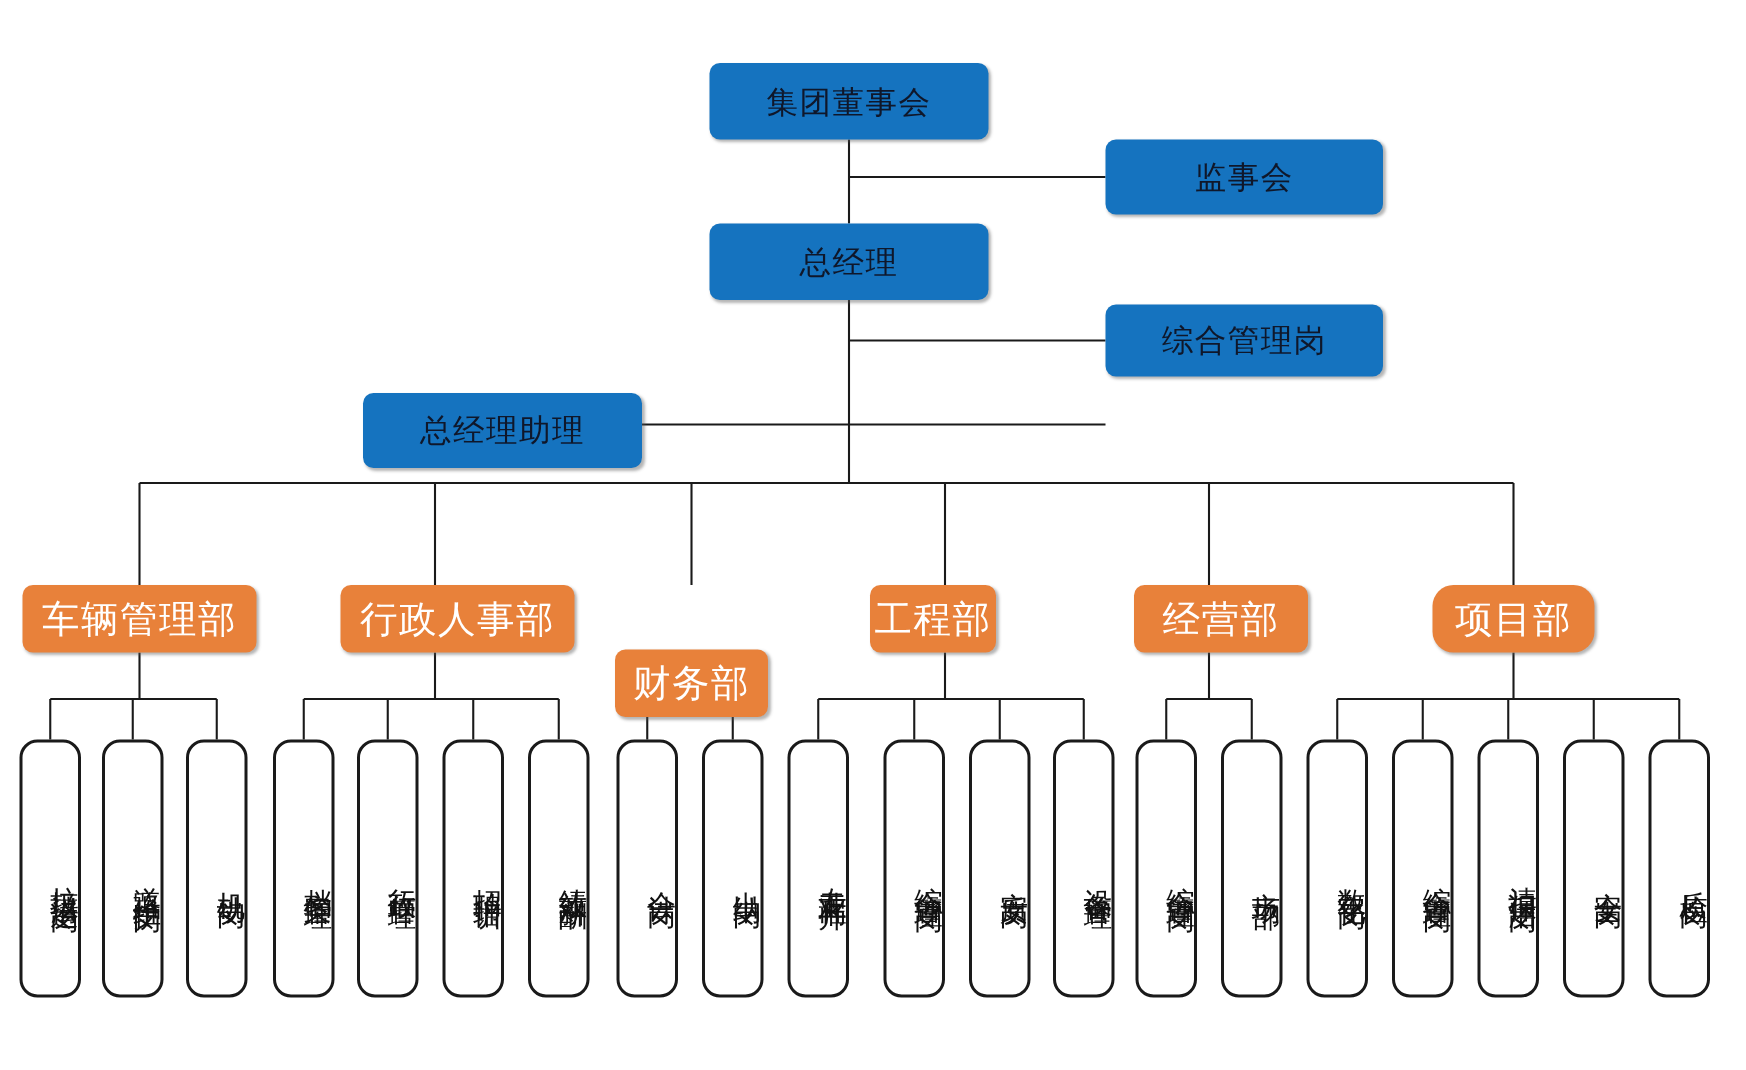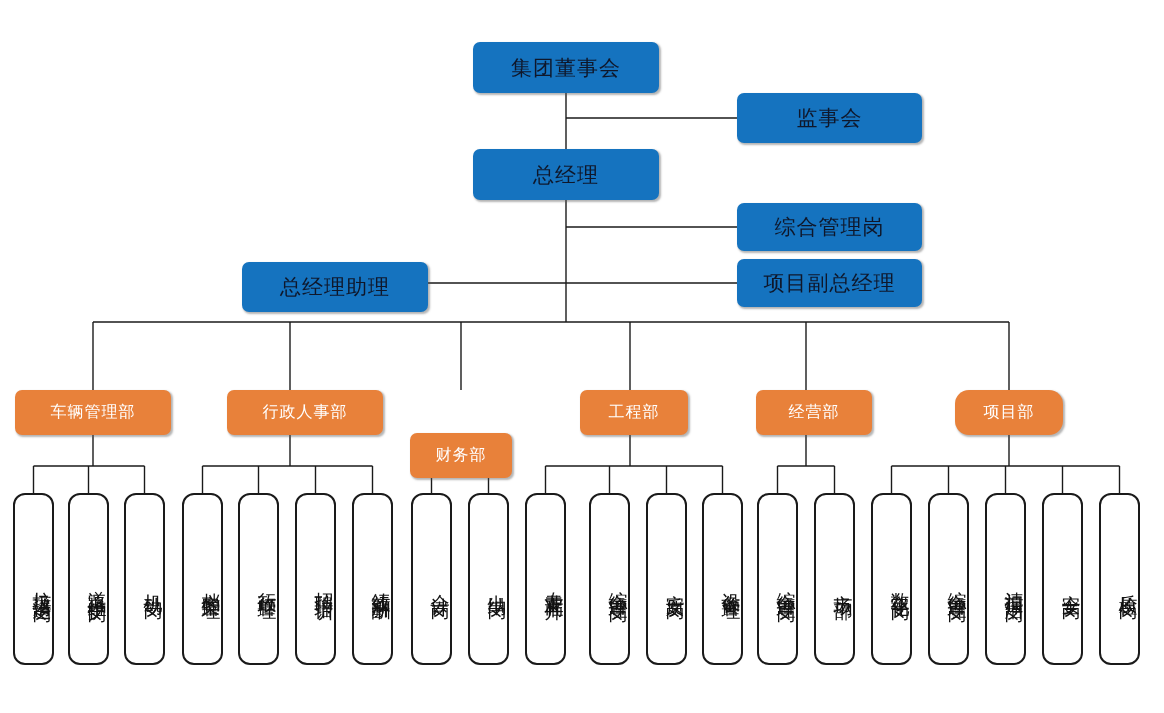--- a/index.html
+++ b/index.html
@@ -38,21 +38,21 @@
   .node-blue {
     background: #1573bf;
     color: #0f172a;
     font-size: 21px;
     letter-spacing: 1px;
     box-shadow: 1.5px 1.5px 2px rgba(90,90,90,0.45);
   }
   .node-orange {
     background: #e8813a;
     color: #ffffff;
-    font-size: 16px;
+    font-size: 25px;
     letter-spacing: 1px;
     box-shadow: 1.5px 1.5px 2px rgba(90,90,90,0.45);
   }
   .node-leaf {
     background: #ffffff;
     color: #111111;
     border: 2px solid #1a1a1a;
     border-radius: 12px;
     font-size: 19px;
     writing-mode: vertical-rl;
@@ -132,23 +132,20 @@
   </div>
 
   <div class="node node-blue" id="node-general-manager" style="left: 473px; top: 149px; width: 186px; height: 51px; align-items: center;">
     <span>总经理</span>
   </div>
 
   <div class="node node-blue" id="node-exec-deputy" style="left: 737px; top: 203px; width: 185px; height: 48px;">
     <span>综合管理岗</span>
   </div>
 
-  <div class="node node-blue" id="node-project-deputy" style="left: 737px; top: 259px; width: 185px; height: 48px;">
-    <span>项目副总经理</span>
-  </div>
 
   <div class="node node-blue" id="node-gm-assistant" style="left: 242px; top: 262px; width: 186px; height: 50px;">
     <span>总经理助理</span>
   </div>
 
   <div id="dept-layer">
       <div class="node node-orange" style="left: 15px; top: 390px; width: 156px; height: 45px;">
         <span>车辆管理部</span>
       </div>
       <div class="node node-leaf" style="left: 13px; top: 493px; width: 41px; height: 172px;">
@@ -177,21 +174,21 @@
       </div>
       <div class="node node-orange" style="left: 410px; top: 390px; width: 102px; height: 45px; margin-top: 43px;">
         <span>财务部</span>
       </div>
       <div class="node node-leaf" style="left: 411px; top: 493px; width: 41px; height: 172px;">
         <span class="leaf-text">会计岗</span>
       </div>
       <div class="node node-leaf" style="left: 468px; top: 493px; width: 41px; height: 172px;">
         <span class="leaf-text">出纳岗</span>
       </div>
-      <div class="node node-orange" style="left: 580px; top: 390px; width: 108px; height: 45px;">
+      <div class="node node-orange" style="left: 580px; top: 390px; width: 84px; height: 45px;">
         <span>工程部</span>
       </div>
       <div class="node node-leaf" style="left: 525px; top: 493px; width: 41px; height: 172px;">
         <span class="leaf-text">专业工程师</span>
       </div>
       <div class="node node-leaf" style="left: 589px; top: 493px; width: 41px; height: 172px;">
         <span class="leaf-text">综合管理岗</span>
       </div>
       <div class="node node-leaf" style="left: 646px; top: 493px; width: 41px; height: 172px;">
         <span class="leaf-text">安质岗</span>

